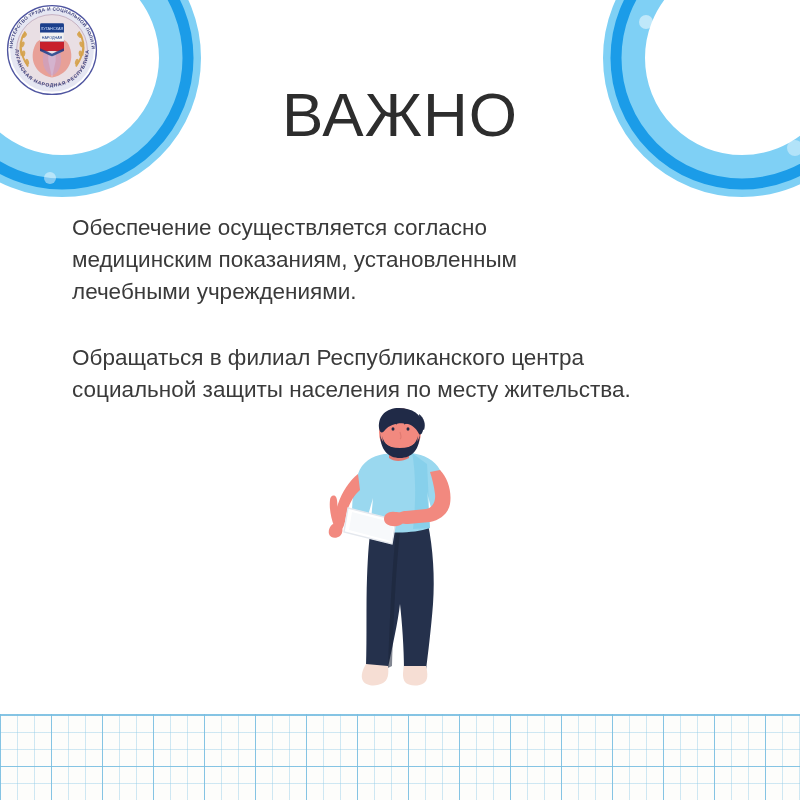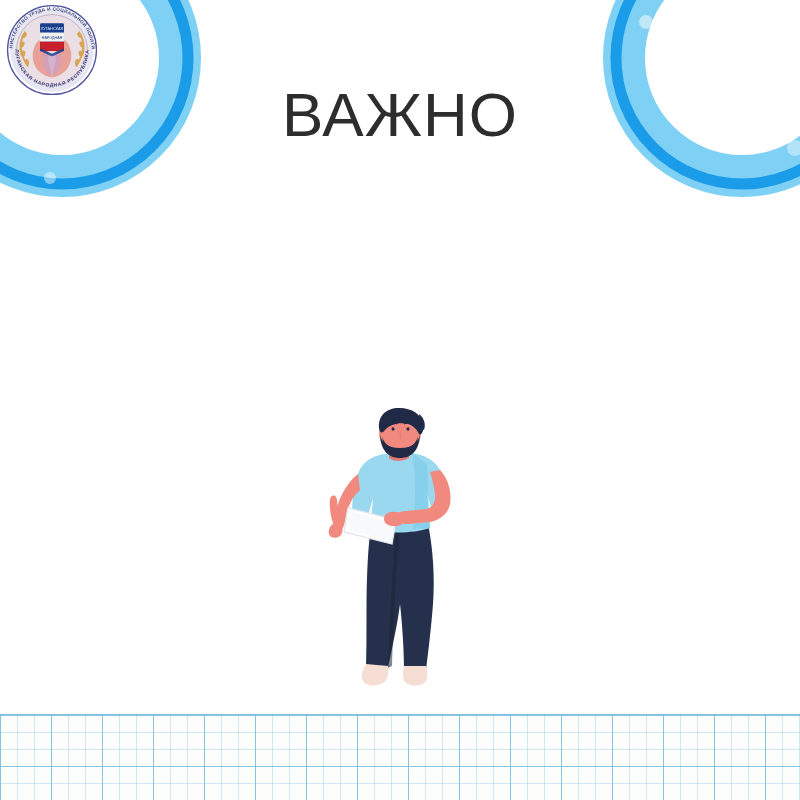--- a/index.html
+++ b/index.html
@@ -181,20 +181,27 @@
     <text font-family="'Liberation Sans',sans-serif" font-size="5.1" font-weight="bold" fill="#3b3f7a" letter-spacing="0.35">
       <textPath href="#arcTop" startOffset="50%" text-anchor="middle">МИНИСТЕРСТВО ТРУДА И СОЦИАЛЬНОЙ ПОЛИТИКИ</textPath>
     </text>
     <text font-family="'Liberation Sans',sans-serif" font-size="5.4" font-weight="bold" fill="#3b3f7a" letter-spacing="0.8">
       <textPath href="#arcBot" startOffset="50%" text-anchor="middle">ЛУГАНСКАЯ НАРОДНАЯ РЕСПУБЛИКА</textPath>
     </text>
   </svg>
 
   <div class="title">ВАЖНО</div>
 
+  <div class="body-copy">
+    <p class="para">Обеспечение осуществляется согласно
+медицинским показаниям, установленным
+лечебными учреждениями.</p>
+    <p class="para">Обращаться в филиал Республиканского центра
+социальной защиты населения по месту жительства.</p>
+  </div>
 
   <svg class="illustration" viewBox="0 0 185 300" width="185" height="300" aria-hidden="true">
 
     <path d="M72,116 L128,116 C133,140 135,170 133,196 C131,222 128,246 126,262
              L104,262 C104,240 102,214 100,196 C98,214 92,240 88,260
              L66,258 C67,230 66,196 67,170 C68,146 69,128 72,116 Z" fill="#25314c"></path>
     <path d="M100,124 C96,160 94,202 92,258 L88,260 C90,206 92,160 96,124 Z" fill="#1b2438" opacity="0.55"></path>
 
     <g>
       <path d="M104,258 L126,258 C128,266 128,272 124,275 C118,279 108,278 105,274 C102,270 103,263 104,258 Z" fill="#f6ded4"></path>

